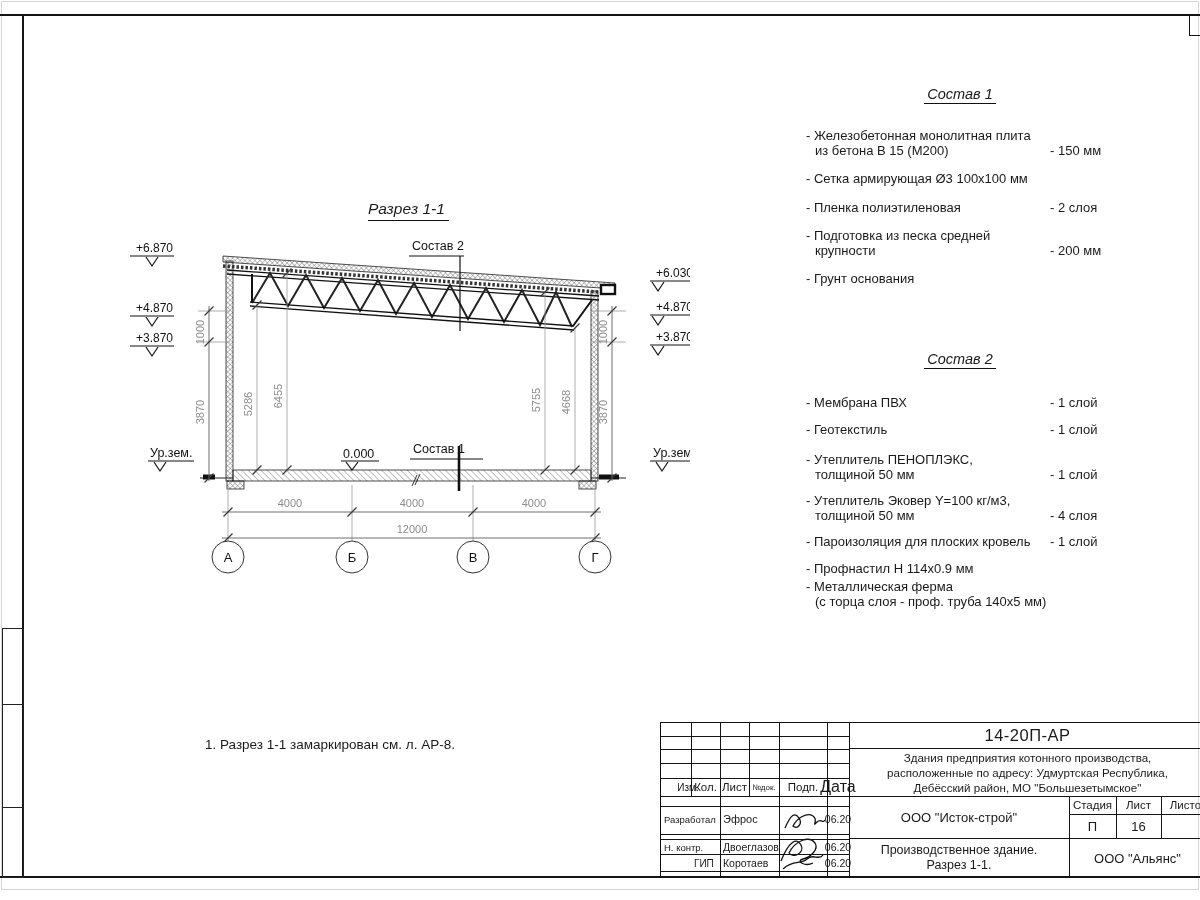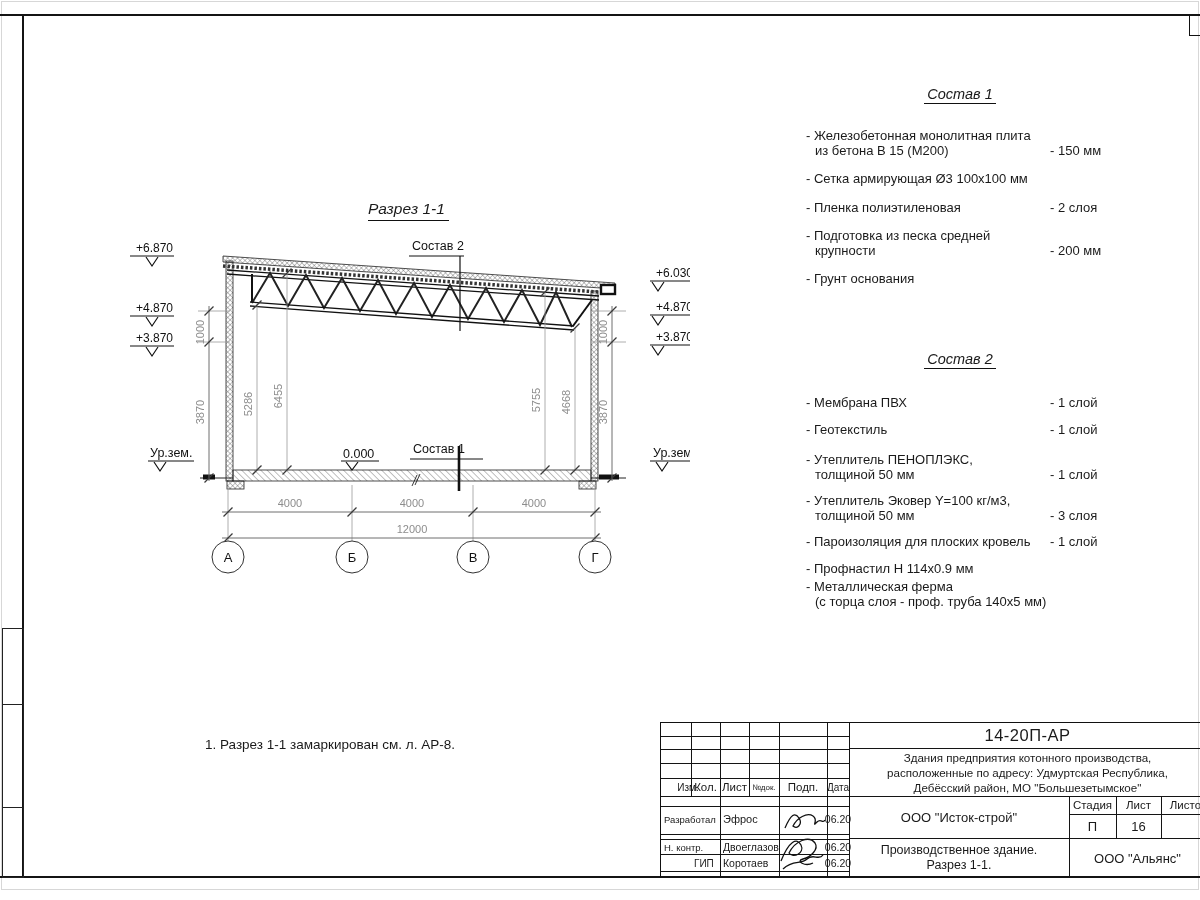--- a/index.html
+++ b/index.html
@@ -263,21 +263,21 @@
     <span class="li-val">- 1 слой</span>
   </div>
   <div class="citem" style="margin-bottom:12px;margin-top:16px;">
     <span class="li-text">- Утеплитель ПЕНОПЛЭКС,
 толщиной 50 мм</span>
     <span class="li-val">- 1 слой</span>
   </div>
   <div class="citem" style="margin-bottom:12px;">
     <span class="li-text">- Утеплитель Эковер Y=100 кг/м3,
 толщиной 50 мм</span>
-    <span class="li-val">- 3 слоя</span>
+    <span class="li-val">- 4 слоя</span>
   </div>
   <div class="citem" style="margin-bottom:12px;align-items:flex-end;">
     <span class="li-text">- Пароизоляция для плоских кровель</span>
     <span class="li-val">- 1 слой</span>
   </div>
   <div class="citem" style="margin-bottom:4px;">
     <span class="li-text">- Профнастил Н 114х0.9 мм</span>
     <span class="li-val"></span>
   </div>
   <div class="citem">
@@ -315,21 +315,21 @@
   <div class="hline" style="left:188px;top:115px;width:357px;"></div>
   <div class="vline" style="left:408px;top:73px;height:82px;"></div>
   <div class="vline" style="left:455px;top:73px;height:42px;"></div>
   <div class="vline" style="left:500px;top:73px;height:42px;"></div>
 
   <div class="cellc" style="left:12px;top:55px;width:30px;height:18px;font-size:10px;">Изм.</div>
   <div class="cellc" style="left:30px;top:55px;width:29px;height:18px;font-size:11.5px;">Кол.</div>
   <div class="cellc" style="left:59px;top:55px;width:29px;height:18px;font-size:11.5px;">Лист</div>
   <div class="cellc" style="left:88px;top:55px;width:30px;height:18px;font-size:8px;">№док.</div>
   <div class="cellc" style="left:118px;top:55px;width:48px;height:18px;font-size:11.5px;">Подп.</div>
-  <div class="cellc" style="left:166px;top:55px;width:22px;height:18px;font-size:10px;text-align:right;">Дата</div>
+  <div class="cellc" style="left:166px;top:55px;width:22px;height:18px;font-size:16px;text-align:right;">Дата</div>
 
   <div class="tbtxt" style="left:3px;top:91px;font-size:9.5px;">Разработал</div>
   <div class="tbtxt" style="left:62px;top:90px;font-size:11px;">Эфрос</div>
   <div class="cellc" style="left:166px;top:88px;width:22px;height:16px;font-size:10.5px;">06.20</div>
   <div class="tbtxt" style="left:3px;top:119px;font-size:9.5px;">Н. контр.</div>
   <div class="tbtxt" style="left:62px;top:118px;font-size:10.5px;">Двоеглазов</div>
   <div class="cellc" style="left:166px;top:116px;width:22px;height:15px;font-size:10.5px;">06.20</div>
   <div class="tbtxt" style="left:3px;top:135px;font-size:10px;padding-left:30px;">ГИП</div>
   <div class="tbtxt" style="left:62px;top:134px;font-size:10.5px;">Коротаев</div>
   <div class="cellc" style="left:166px;top:131px;width:22px;height:17px;font-size:10.5px;">06.20</div>

